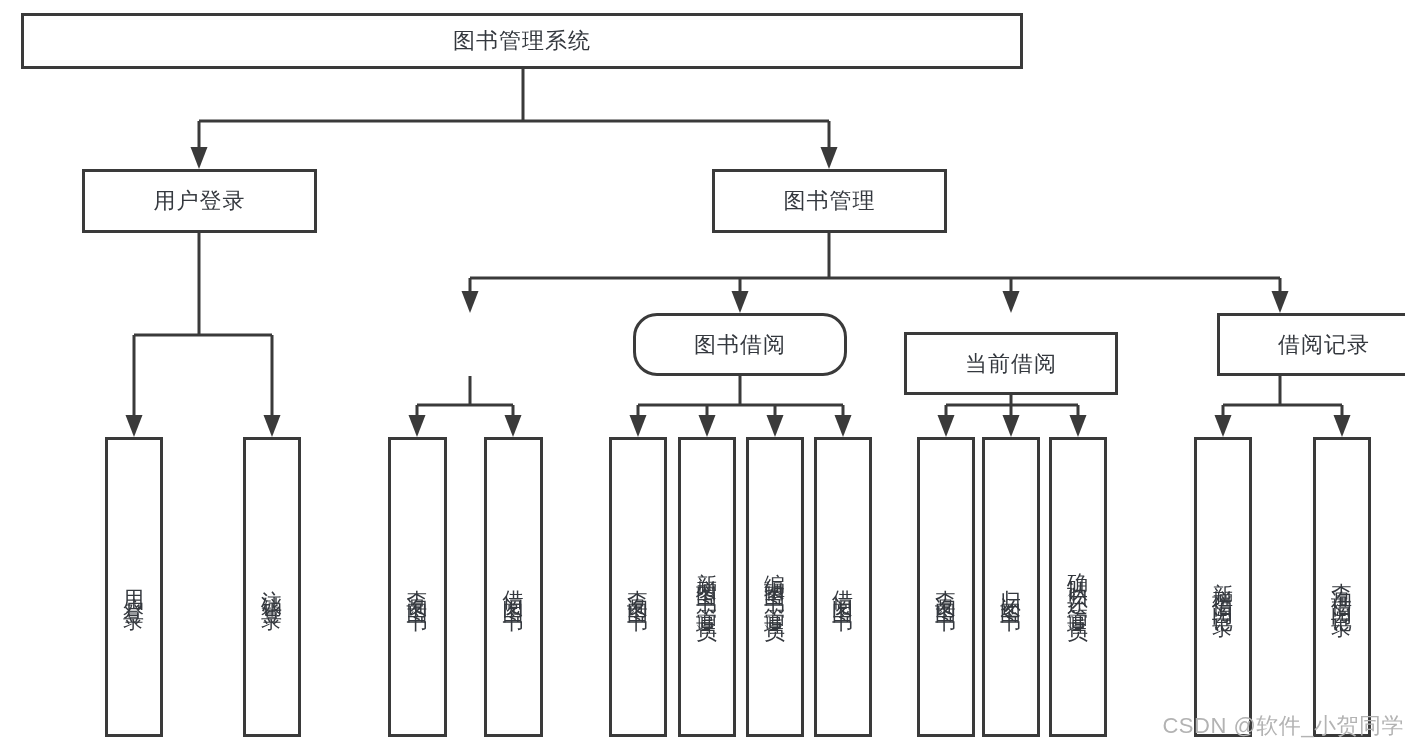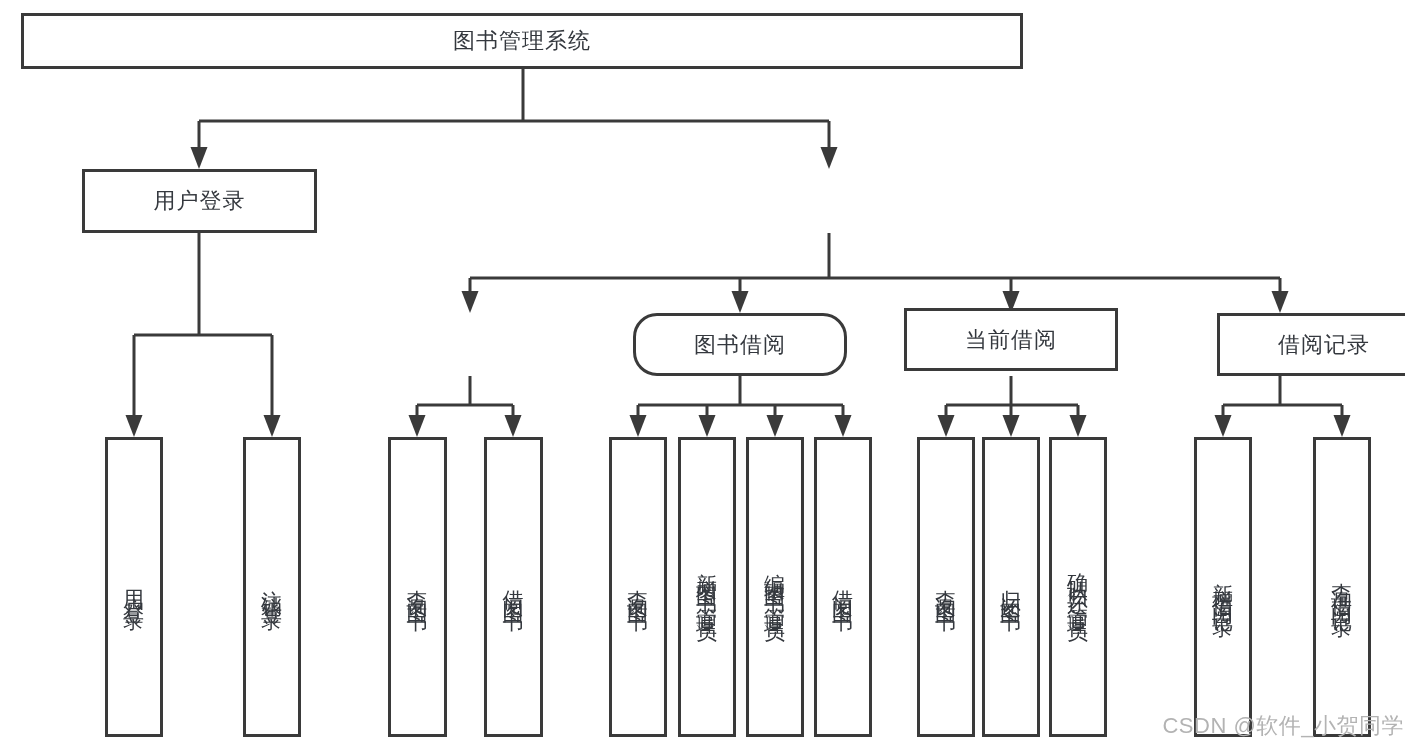--- a/index.html
+++ b/index.html
@@ -69,25 +69,28 @@
     </g>
   </svg>
 
   <div class="node hnode" style="left:21px;top:13px;width:1002px;height:56px;">
     <span>图书管理系统</span>
   </div>
 
   <div class="node hnode" style="left:82px;top:169px;width:235px;height:64px;">
     <span>用户登录</span>
   </div>
+  <div class="node hnode" style="left:712px;top:169px;width:235px;height:64px;">
+    <span>图书管理</span>
+  </div>
 
   <div class="node hnode" style="left:633px;top:313px;width:214px;height:63px;border-radius:24px;">
     <span>图书借阅</span>
   </div>
-  <div class="node hnode" style="left:904px;top:308px;width:214px;height:63px;">
+  <div class="node hnode" style="left:904px;top:332px;width:214px;height:63px;">
     <span>当前借阅</span>
   </div>
   <div class="node hnode" style="left:1173px;top:313px;width:214px;height:63px;margin-left:44px;">
     <span>借阅记录</span>
   </div>
 
   <div class="node vnode" style="left:105px;top:437px;width:58px;height:300px;">
     <span class="vlabel">用户登录</span>
   </div>
   <div class="node vnode" style="left:243px;top:437px;width:58px;height:300px;">

